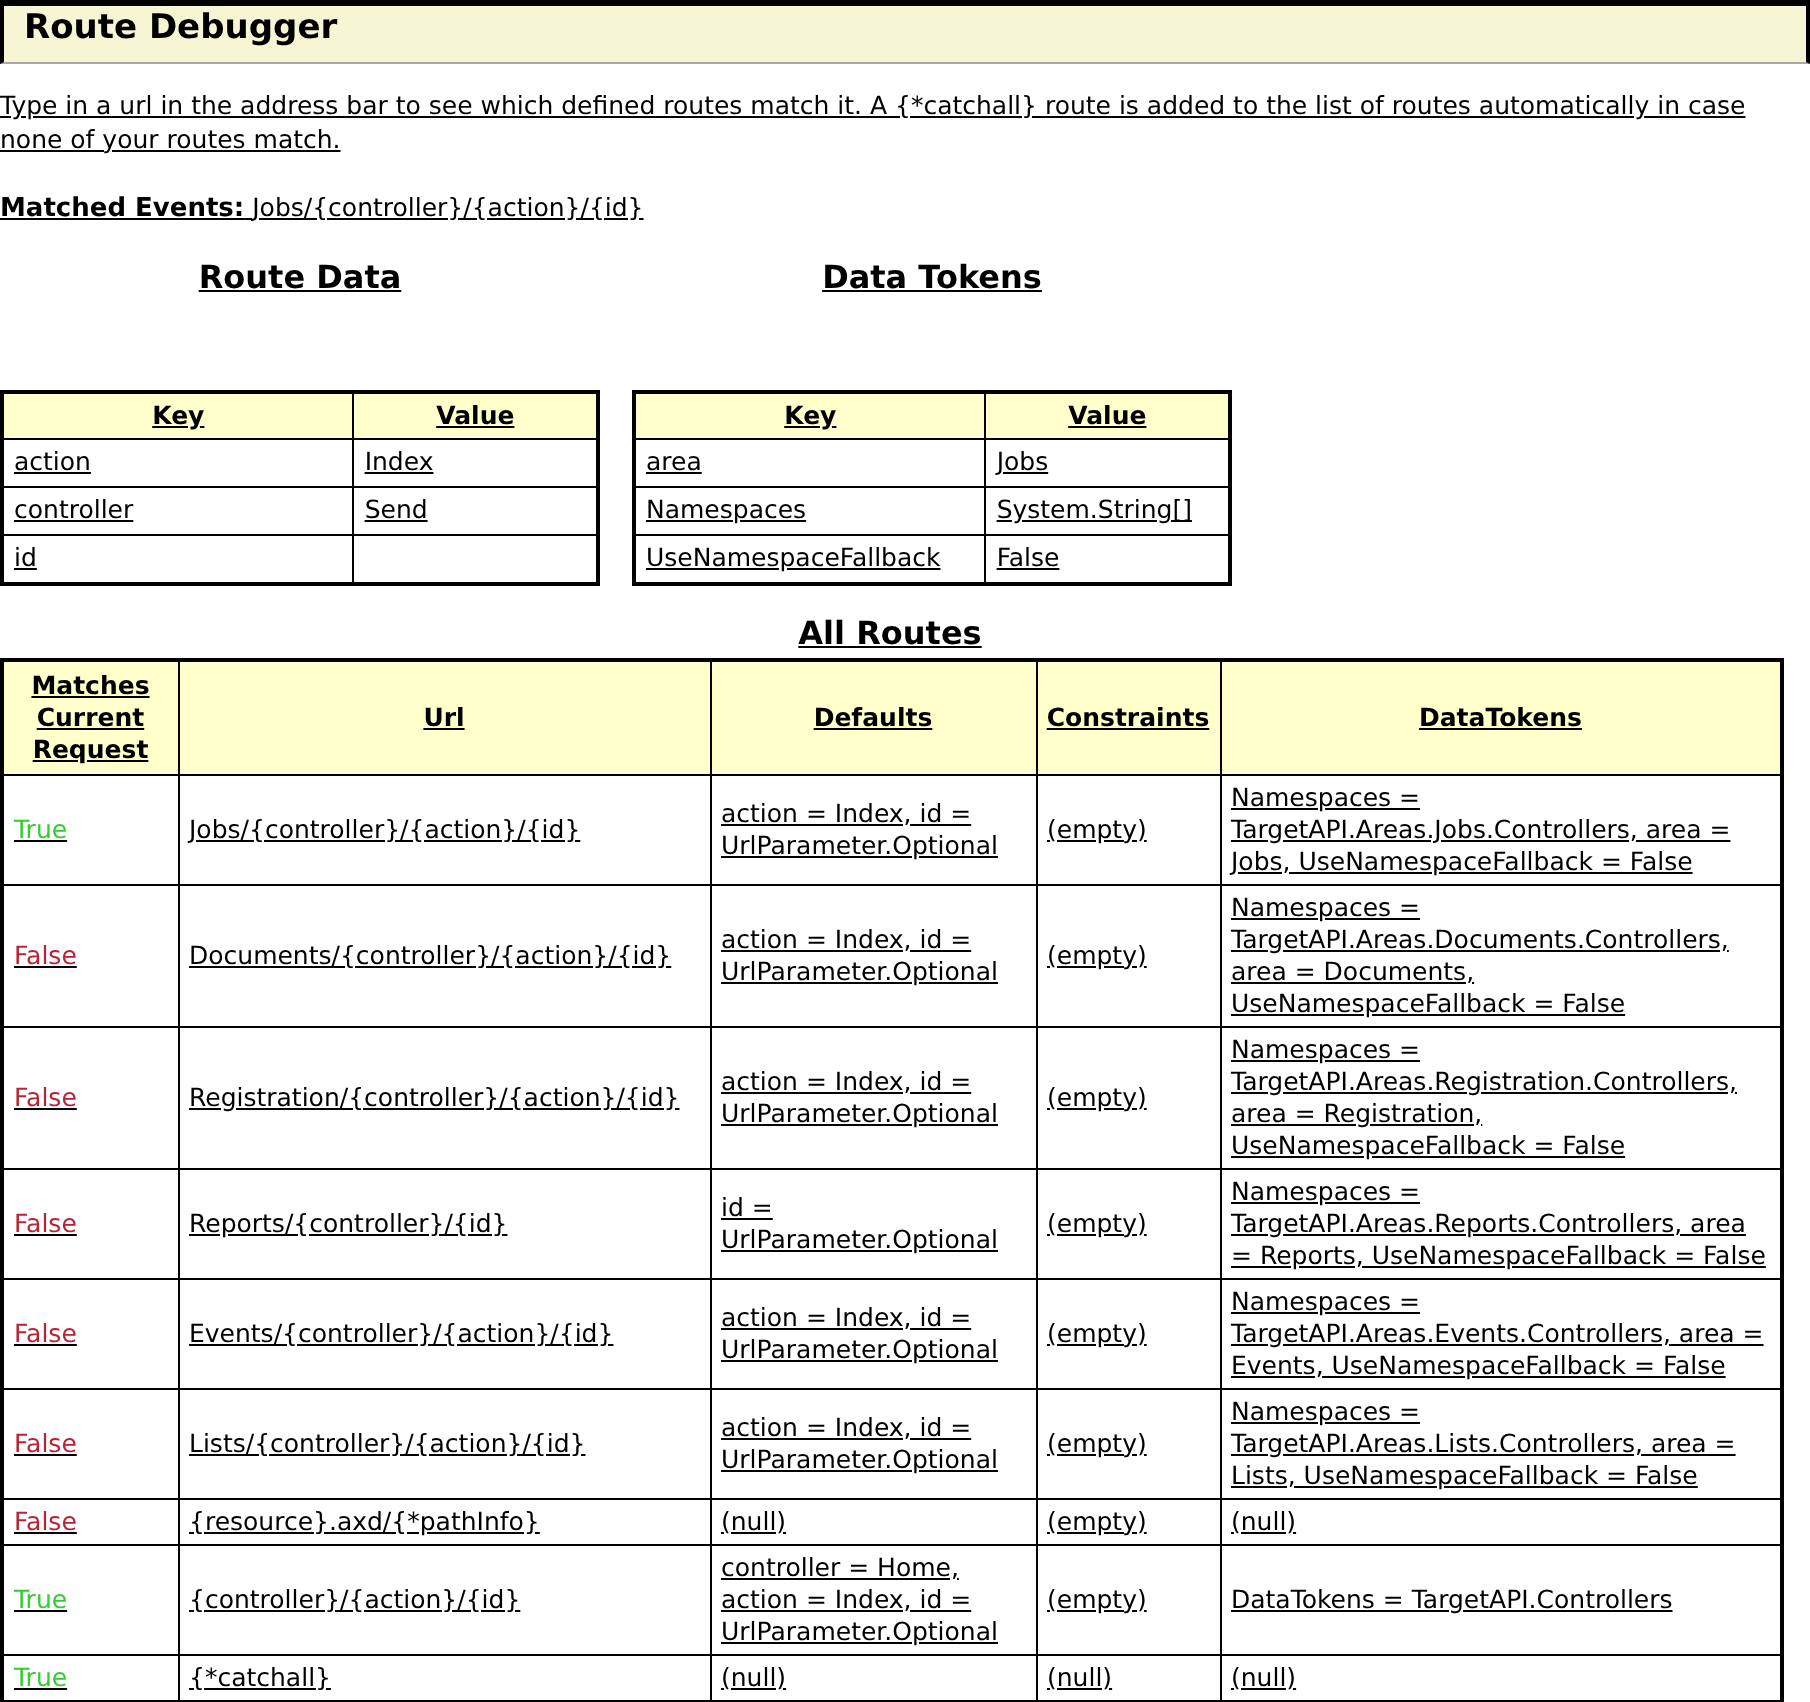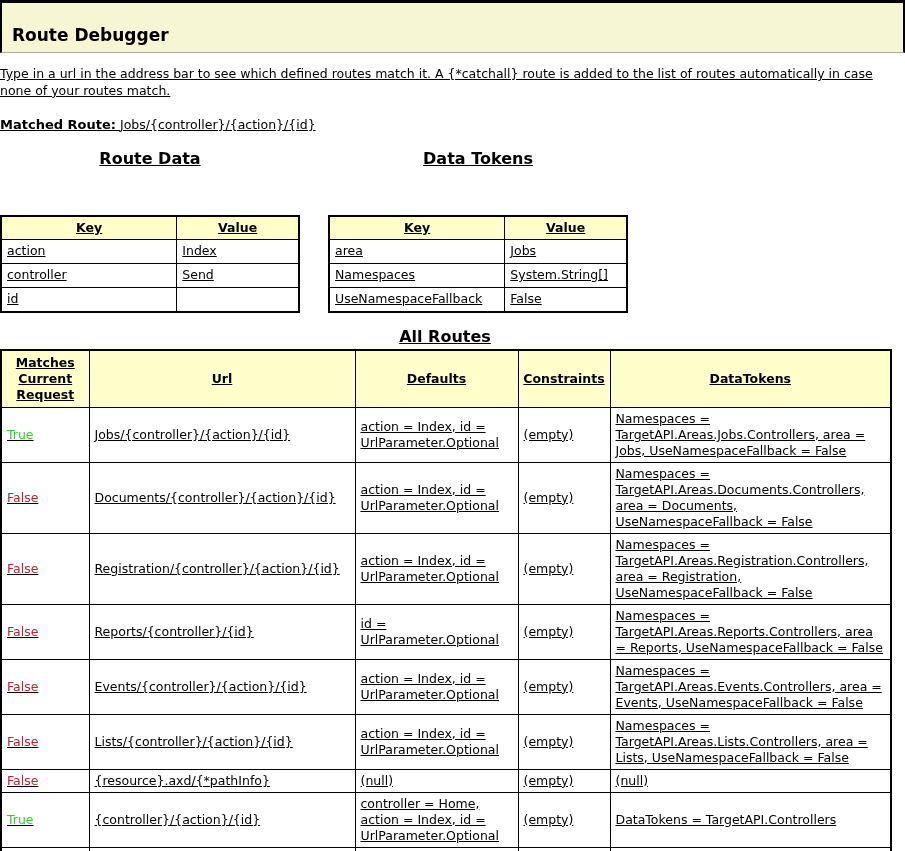--- a/index.html
+++ b/index.html
@@ -12,21 +12,21 @@
   }
   .page { width: 905px; }
 
   
   .band {
     background: var(--band-bg, #f6f5d4);
     border-top: 3px solid #000;
     border-left: 2px solid #000;
     border-right: 2px solid #000;
     border-bottom: 1px solid #a9a9a9;
-    padding: 22px 10px 7px 10px;
+    padding: 1px 10px 7px 10px;
     box-sizing: border-box;
   }
   .band h1 {
     margin: 0;
     font-size: 17px;
     font-weight: bold;
     letter-spacing: 0;
   }
 
   .content { padding: 0 0; text-decoration: underline; }
@@ -64,21 +64,21 @@
   }
 
   .caption {
     font-weight: bold;
     font-size: 16px;
     text-align: center;
     margin: 2px 0 3px 0;
   }
 
   
-  .two-tables { display: flex; gap: 28px; align-items: flex-start; margin-top: 6px; }
+  .two-tables { display: flex; gap: 16px; align-items: flex-start; margin-top: 6px; }
   .small-wrap table { width: 300px; margin-top: 47px; }
   .small-wrap .col-key { width: 59%; }
   .small-wrap .col-val { width: 41%; }
   .small-wrap td { height: 17px; }
 
   
   .all-routes-caption { margin: 14px 0 3px 0; width: 890px; }
   table.routes { width: 890px; }
   .routes .col-matches { width: 88px; }
   .routes .col-url { width: 266px; }
@@ -99,21 +99,21 @@
 
   <div class="band">
     <h1>Route Debugger</h1>
   </div>
 
   <div class="content">
 
     <p class="intro">Type in a url in the address bar to see which defined routes match it. A {*catchall} route is added to the list of routes automatically in case none of your routes match.</p>
 
 
-    <p class="matched"><b>Matched Route:</b> <span>Jobs/{controller}/{action}/{id}</span></p>
+    <p class="matched"><b>Matched Events:</b> <span>Jobs/{controller}/{action}/{id}</span></p>
 
     <div class="two-tables">
 
       <div class="small-wrap">
         <div class="caption">Route Data</div>
         <table>
           <colgroup>
               <col class="col-key">
               <col class="col-val">
             </colgroup>

